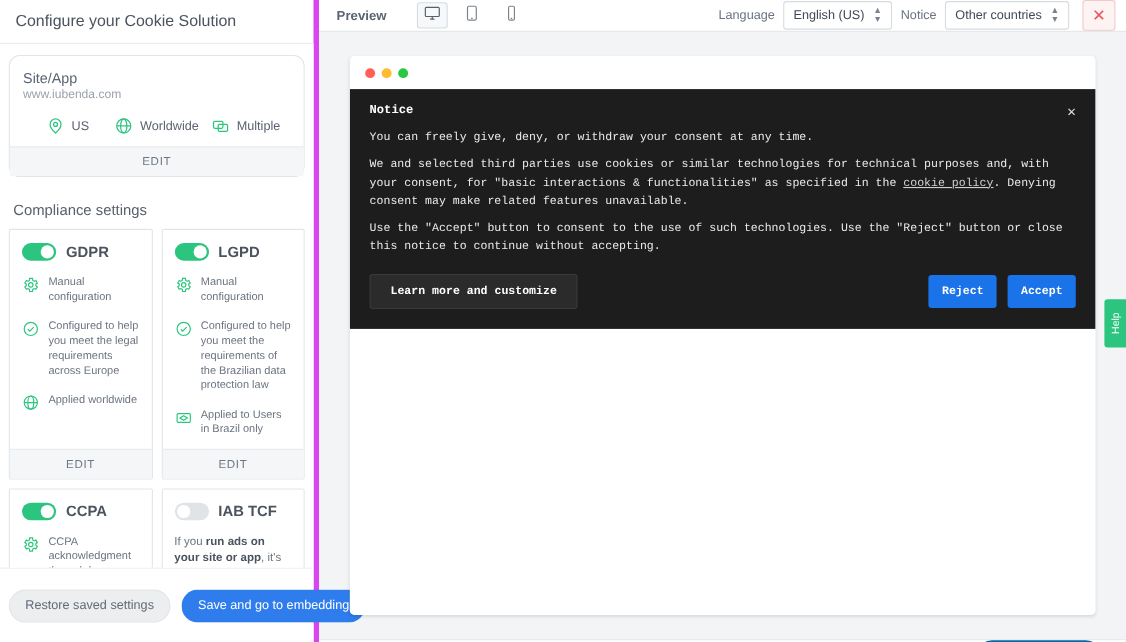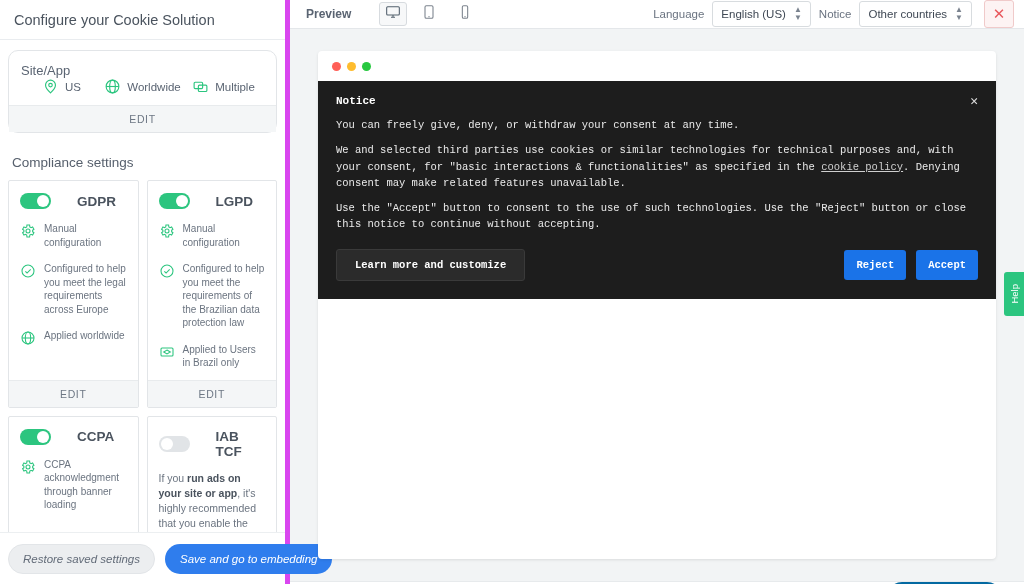--- a/index.html
+++ b/index.html
@@ -44,21 +44,21 @@
   
   .siteapp {
     margin: 10px 0 0 0;
     border-radius: 10px;
   }
   .siteapp-inner { padding: 12px 12px 6px 12px; }
   .siteapp .label { font-size: 13px; color: #5a6472; }
   .siteapp .url { font-size: 11px; color: #9aa3ad; margin-top: 2px; }
   .siteapp .scopes {
     display: flex; align-items: center; gap: 0;
-    padding-bottom: 4px;
+    margin-top: 14px; padding-bottom: 4px;
   }
   .scope {
     display: flex; align-items: center; gap: 6px;
     font-size: 11.5px; color: #5a6472;
     flex: 1; justify-content: center;
   }
   .scope .ic { width: 17px; height: 17px; display: inline-block; }
 
   .edit-bar {
     border-top: 1px solid #e8ebed;
@@ -77,21 +77,21 @@
   }
 
   .grid {
     display: grid;
     grid-template-columns: 1fr 1fr;
     gap: 8px;
   }
 
   .cc { position: relative; min-height: 150px; display: flex; flex-direction: column; }
   .cc-body { padding: 12px 11px 10px 11px; flex: 1; }
-  .cc-head { display: flex; align-items: center; gap: 26px; }
+  .cc-head { display: flex; align-items: center; gap: 9px; }
   .toggle {
     width: 31px; height: 16px; border-radius: 9px;
     background: #2cc57f; position: relative; flex: none;
   }
   .toggle.off { background: #e1e4e7; }
   .toggle .knob {
     position: absolute; top: 2px; right: 2px;
     width: 12px; height: 12px; border-radius: 50%;
     background: #fff;
   }
@@ -105,26 +105,25 @@
   .feat .ic { width: 16px; height: 16px; flex: none; margin-top: 1px; }
   .feat .tx { font-size: 10px; line-height: 1.35; color: #6b7480; }
 
   .cc-note {
     font-size: 10.5px; line-height: 1.45; color: #6b7480;
     margin-top: 12px;
   }
   .cc-note b { color: #4a535e; }
 
   .left-footer {
-    height: 52px;
+    height: 68px;
     display: flex; align-items: center; gap: 10px;
     padding: 0 8px;
     border-top: 1px solid #eceff1;
     background: #fff;
-    font-style: italic;
   }
   .btn {
     border-radius: 16px;
     font-size: 11.5px;
     padding: 8px 14px;
     cursor: pointer;
     border: 1px solid transparent;
     white-space: nowrap;
   }
   .btn-ghost { background: #eceef0; color: #626b78; border-color: #e2e5e8; flex: 1; text-align: center; }
@@ -230,20 +229,21 @@
 
     <div class="left-header">
       <div class="title">Configure your Cookie Solution</div>
     </div>
 
     <div class="left-body">
 
       <div class="card siteapp">
         <div class="siteapp-inner">
           <div class="label">Site/App</div>
+          <div class="url">www.iubenda.com</div>
           <div class="scopes">
 
             <div class="scope">
               <span class="ic">
                 <svg viewBox="0 0 24 24" width="17" height="17" fill="none" stroke="#2cc57f" stroke-width="1.6">
                   <path d="M12 21s7-6.2 7-11a7 7 0 1 0-14 0c0 4.8 7 11 7 11z"></path>
                   <circle cx="12" cy="10" r="2.5"></circle>
                 </svg>
               </span>
               <span>US</span>

